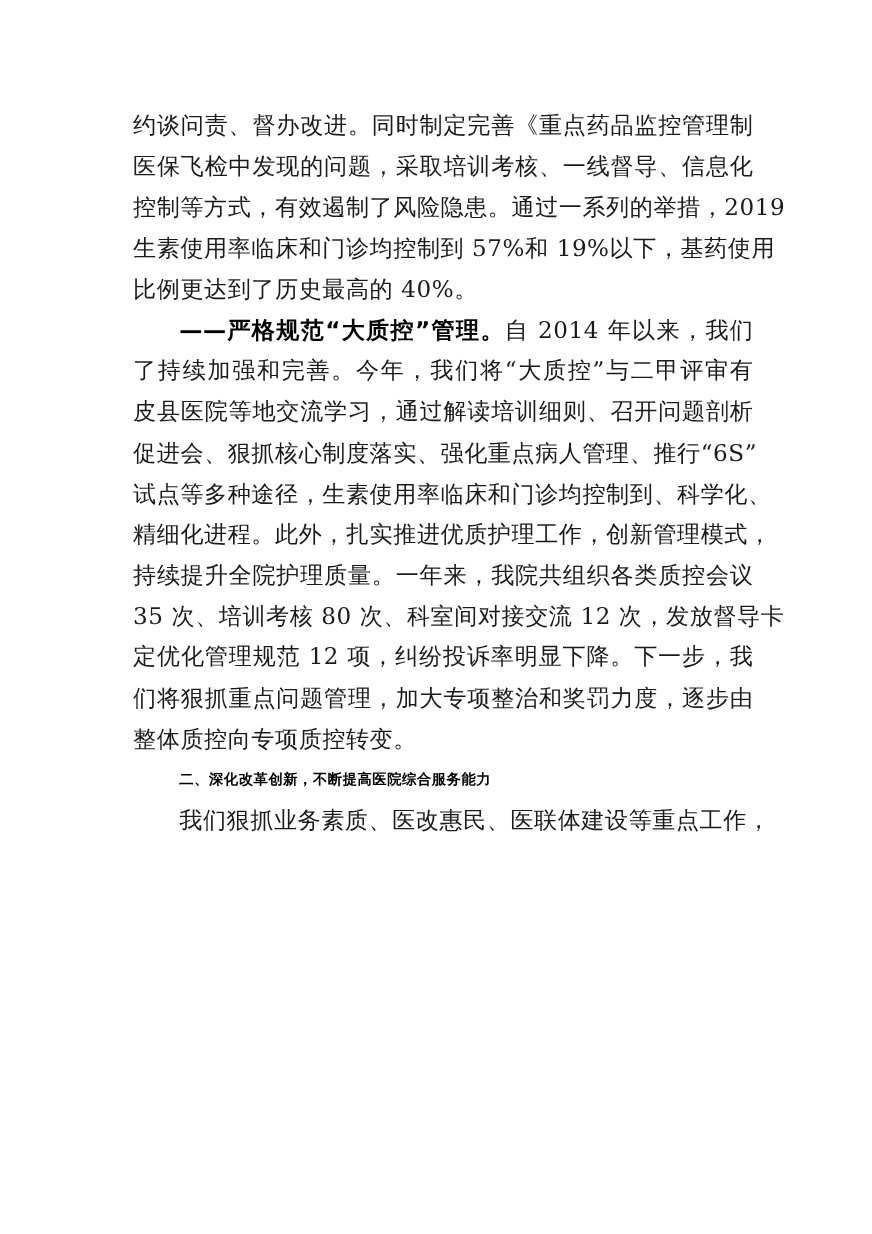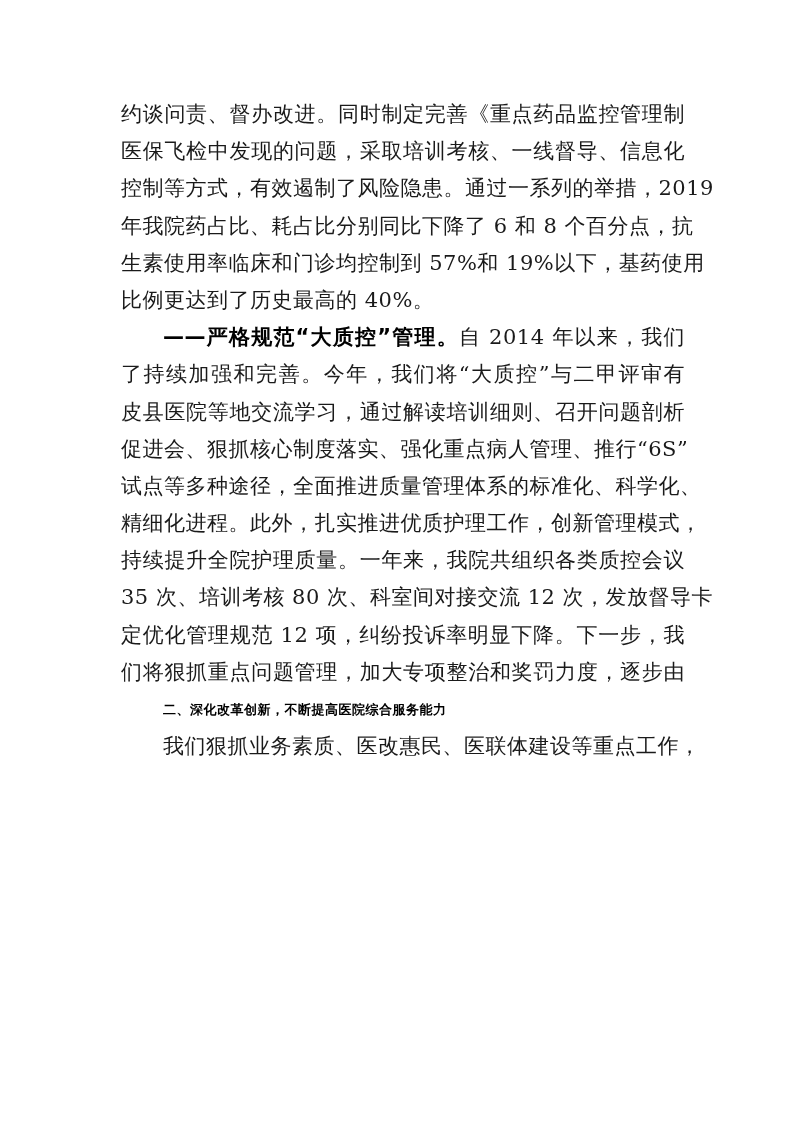--- a/index.html
+++ b/index.html
@@ -51,38 +51,38 @@
   </style>
 </head>
 <body>
 
 <div class="page">
 
   <div>
     <div class="line">约谈问责、督办改进。同时制定完善《重点药品监控管理制</div>
     <div class="line">医保飞检中发现的问题，采取培训考核、一线督导、信息化</div>
     <div class="line">控制等方式，有效遏制了风险隐患。通过一系列的举措，2019</div>
-    <div class="line">年我院药占比、耗占比分别同比下降了 6 和 8 个百分点，抗</div>
     <div class="line">生素使用率临床和门诊均控制到 57%和 19%以下，基药使用</div>
     <div class="line last">比例更达到了历史最高的 40%。</div>
   </div>
 
   <div>
     <div class="line indent">
       <span class="bold">——严格规范“大质控”管理。</span><span>自 2014 年以来，我们</span>
     </div>
     <div class="line">了持续加强和完善。今年，我们将“大质控”与二甲评审有</div>
     <div class="line">皮县医院等地交流学习，通过解读培训细则、召开问题剖析</div>
     <div class="line">促进会、狠抓核心制度落实、强化重点病人管理、推行“6S”</div>
-    <div class="line">试点等多种途径，全面推进质量管理体系的标准化、科学化、</div>
+    <div class="line">试点等多种途径，生素使用率临床和门诊均控制到、科学化、</div>
     <div class="line">精细化进程。此外，扎实推进优质护理工作，创新管理模式，</div>
     <div class="line">持续提升全院护理质量。一年来，我院共组织各类质控会议</div>
     <div class="line">35 次、培训考核 80 次、科室间对接交流 12 次，发放督导卡</div>
     <div class="line">定优化管理规范 12 项，纠纷投诉率明显下降。下一步，我</div>
     <div class="line">们将狠抓重点问题管理，加大专项整治和奖罚力度，逐步由</div>
+    <div class="line last">整体质控向专项质控转变。</div>
   </div>
 
   <div class="line indent heading">二、深化改革创新，不断提高医院综合服务能力</div>
 
   <div>
     <div class="line indent">我们狠抓业务素质、医改惠民、医联体建设等重点工作，</div>
   </div>
 
 </div>
 

